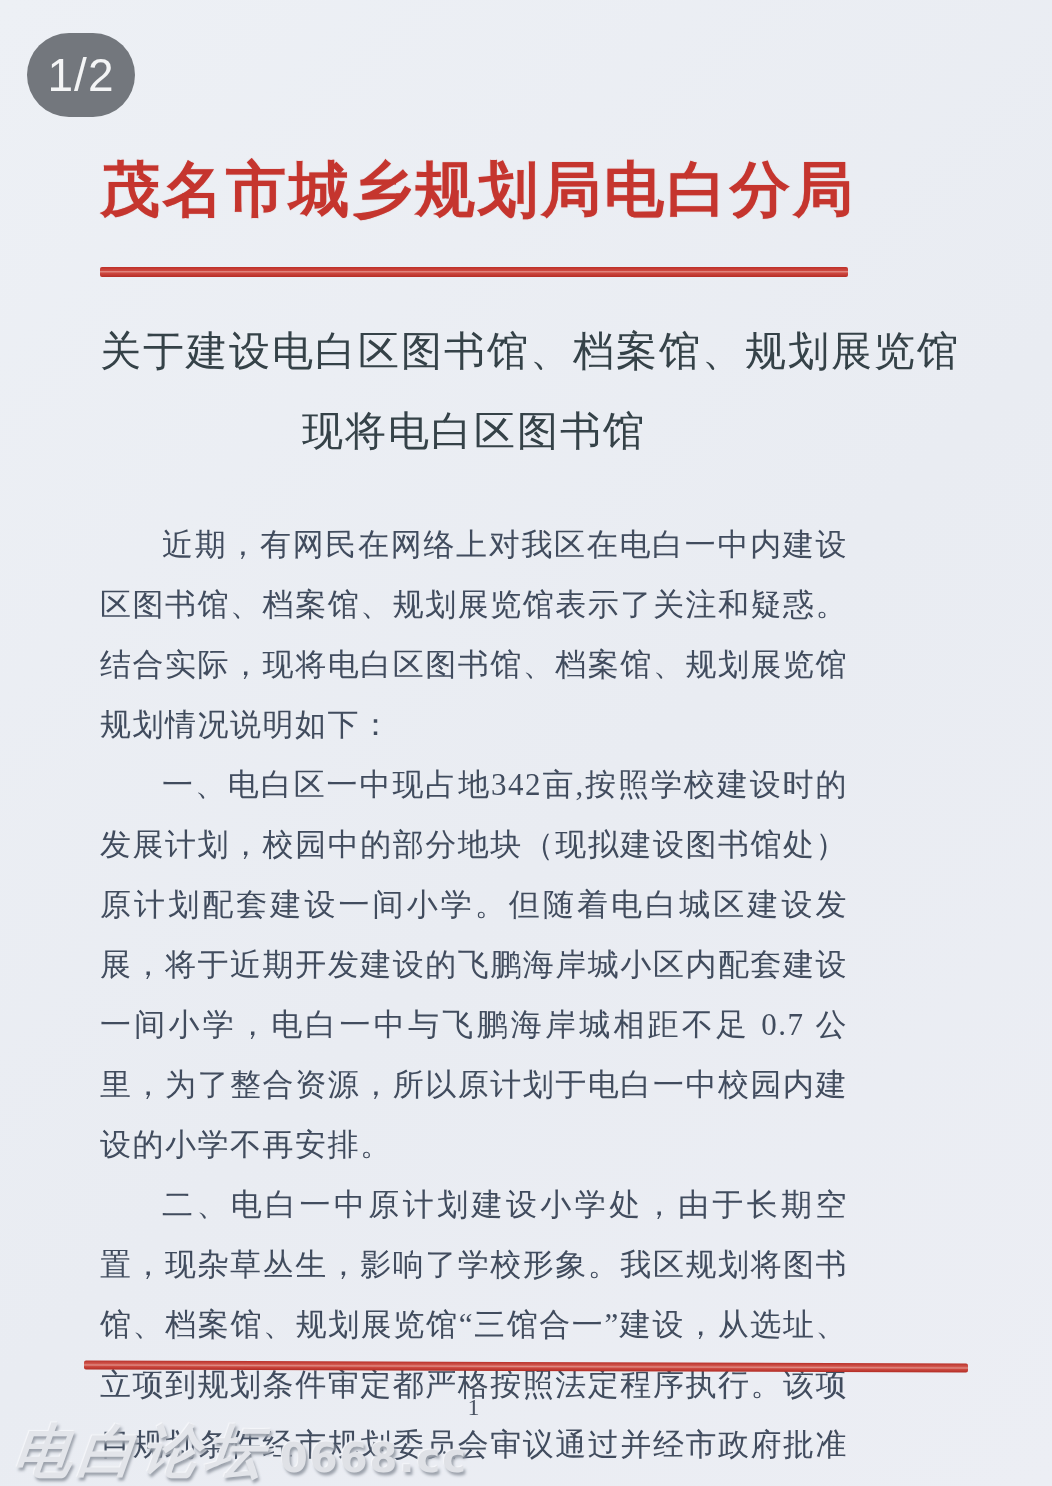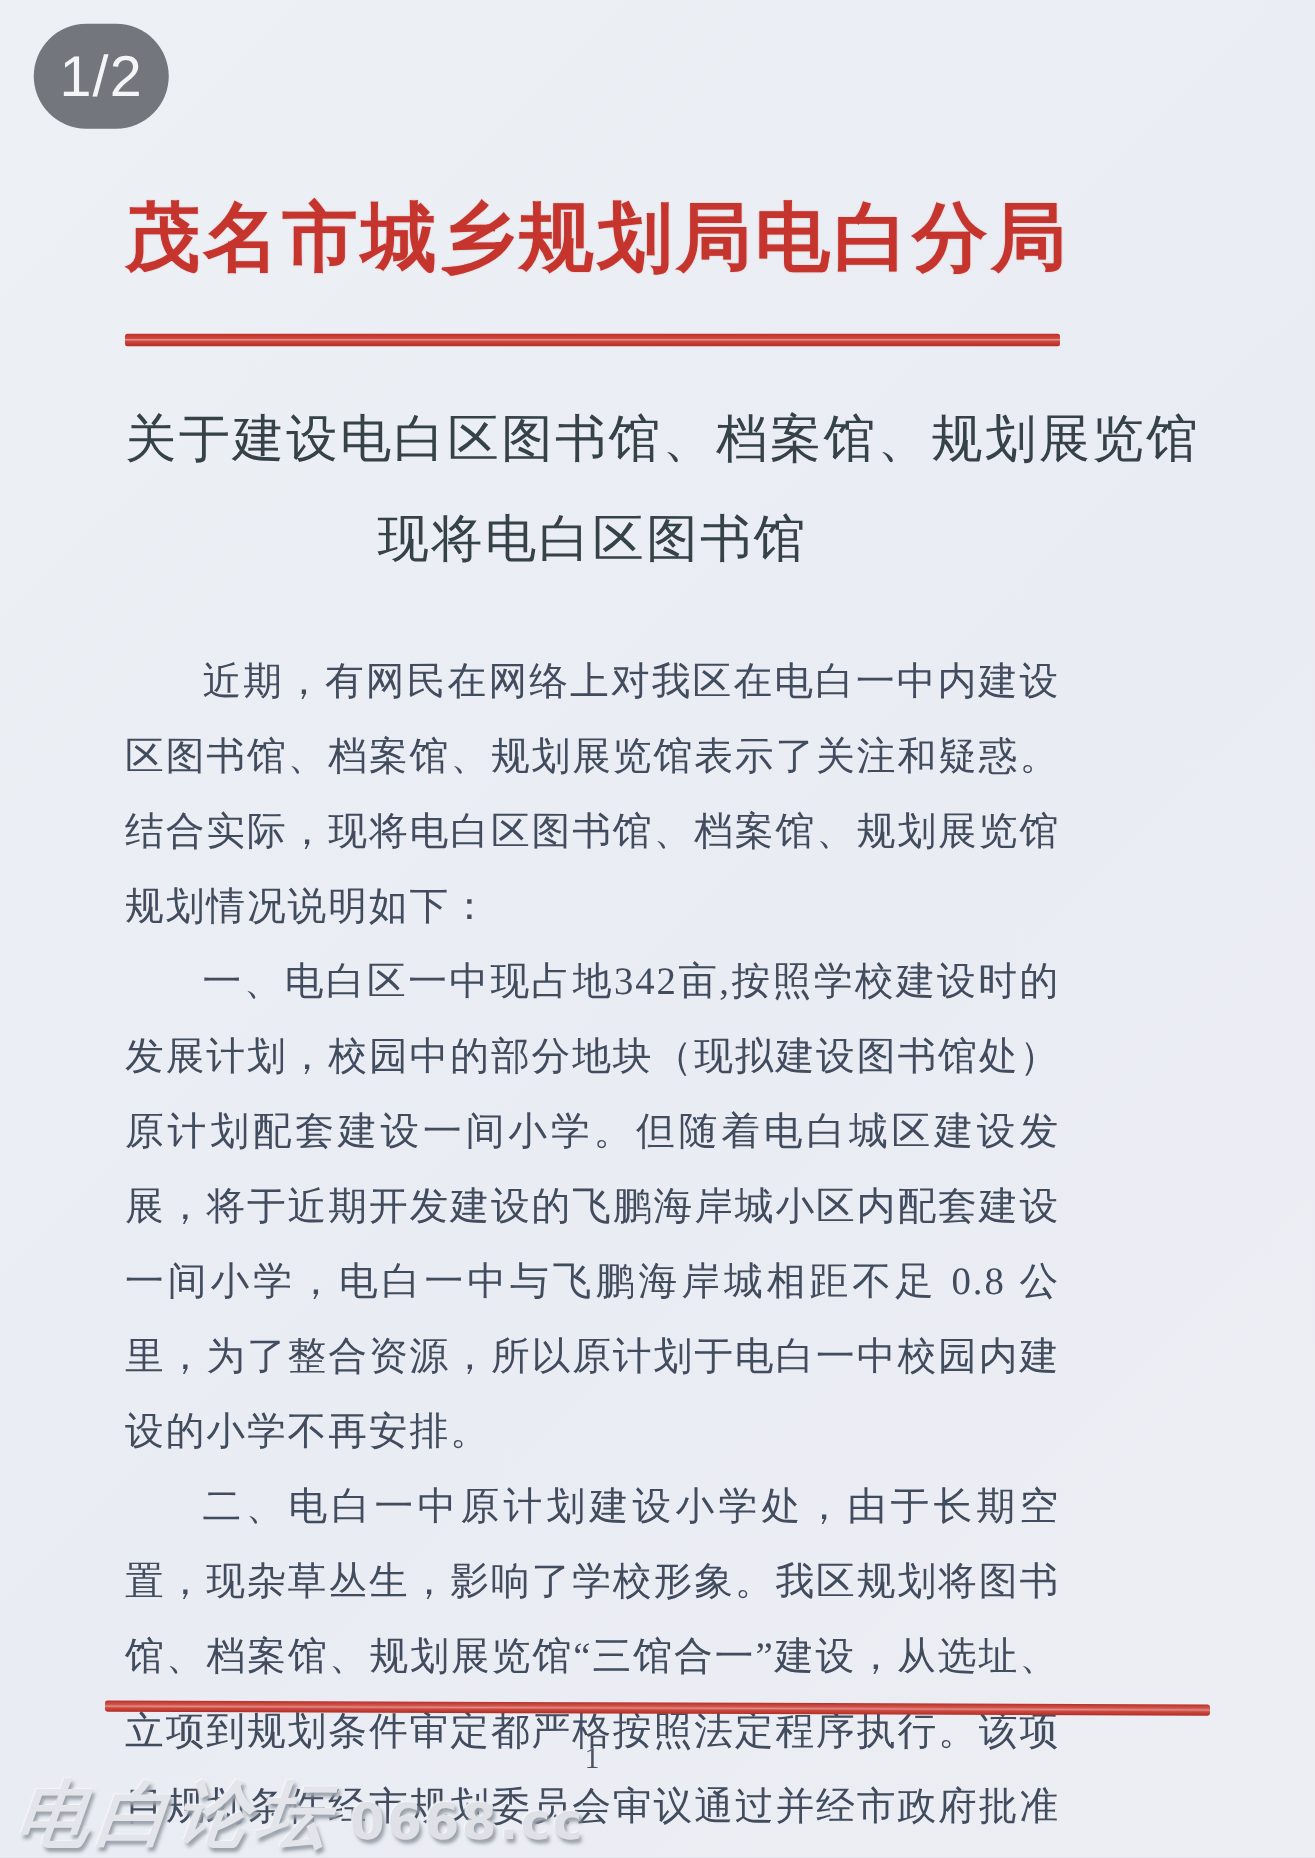--- a/index.html
+++ b/index.html
@@ -13,21 +13,21 @@
     width: 1052px;
     height: 1486px;
     margin: 0 auto;
     background: linear-gradient(135deg, #edf0f5 0%, #e9ecf2 55%, #eceef4 100%);
     overflow: hidden;
   }
   
   .page-badge {
     position: absolute;
     left: 27px;
-    top: 19px;
+    top: 33px;
     width: 108px;
     height: 84px;
     background: rgba(104, 109, 114, 0.92);
     border-radius: 44px;
     color: #f4f5f6;
     font-family: "Liberation Sans", "DejaVu Sans", sans-serif;
     font-size: 46px;
     font-weight: 400;
     display: flex;
     align-items: center;
@@ -149,21 +149,21 @@
 
     <div class="red-rule"></div>
 
     <h2 class="doc-title">
       <span class="line">关于建设电白区图书馆、档案馆、规划展览馆</span>
       <span class="line">现将电白区图书馆</span>
     </h2>
 
     <div class="body-text">
       <p>近期，有网民在网络上对我区在电白一中内建设区图书馆、档案馆、规划展览馆表示了关注和疑惑。结合实际，现将电白区图书馆、档案馆、规划展览馆规划情况说明如下：</p>
-      <p>一、电白区一中现占地342亩,按照学校建设时的发展计划，校园中的部分地块（现拟建设图书馆处）原计划配套建设一间小学。但随着电白城区建设发展，将于近期开发建设的飞鹏海岸城小区内配套建设一间小学，电白一中与飞鹏海岸城相距不足 0.8 公里，为了整合资源，所以原计划于电白一中校园内建设的小学不再安排。</p>
+      <p>一、电白区一中现占地342亩,按照学校建设时的发展计划，校园中的部分地块（现拟建设图书馆处）原计划配套建设一间小学。但随着电白城区建设发展，将于近期开发建设的飞鹏海岸城小区内配套建设一间小学，电白一中与飞鹏海岸城相距不足 0.7 公里，为了整合资源，所以原计划于电白一中校园内建设的小学不再安排。</p>
       <p>二、电白一中原计划建设小学处，由于长期空置，现杂草丛生，影响了学校形象。我区规划将图书馆、档案馆、规划展览馆“三馆合一”建设，从选址、立项到规划条件审定都严格按照法定程序执行。该项目规划条件经市规划委员会审议通过并经市政府批准确定，已纳入茂名市城市总体规划、水东片区控制性详细规划以及环水东湾城市景观设计。该设计方案充分利用了先进的设计理念，利用独特的跨海平台，打造集休闲、观光、展览、科</p>
     </div>
 
     <div class="red-underline"></div>
 
     <div class="page-number">1</div>
   </div>
 
   <div class="page-badge">1/2</div>
 

